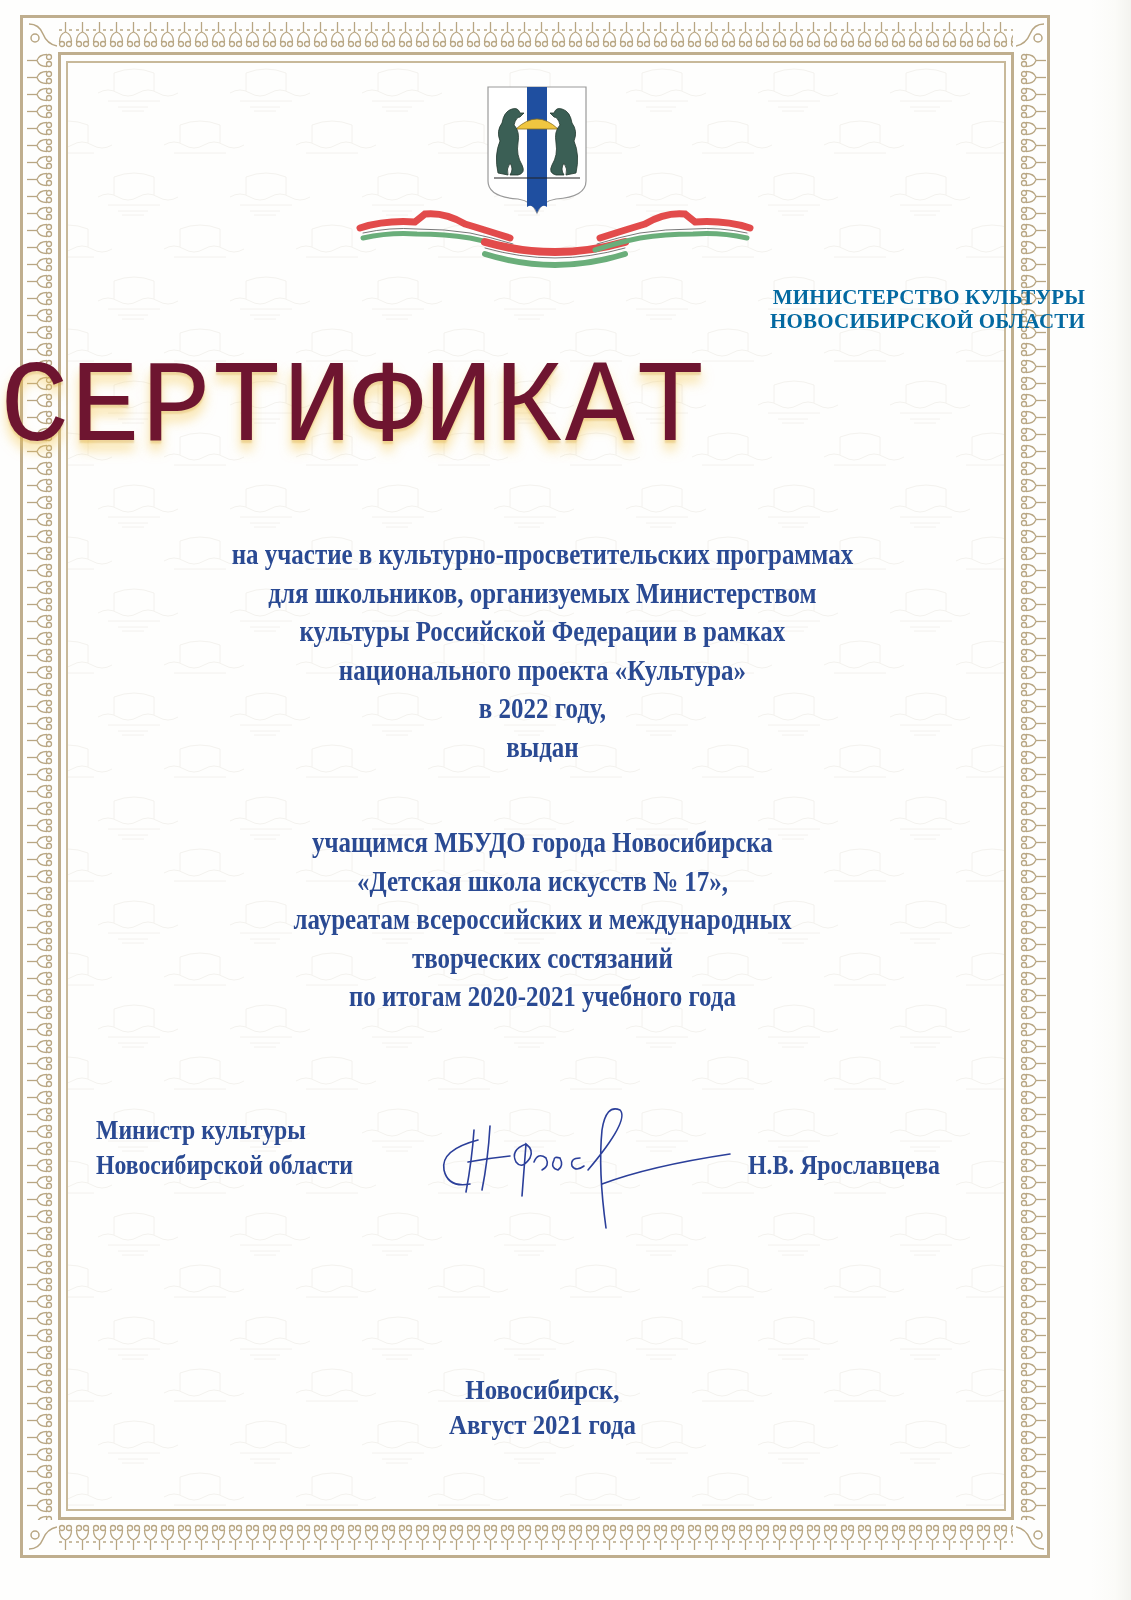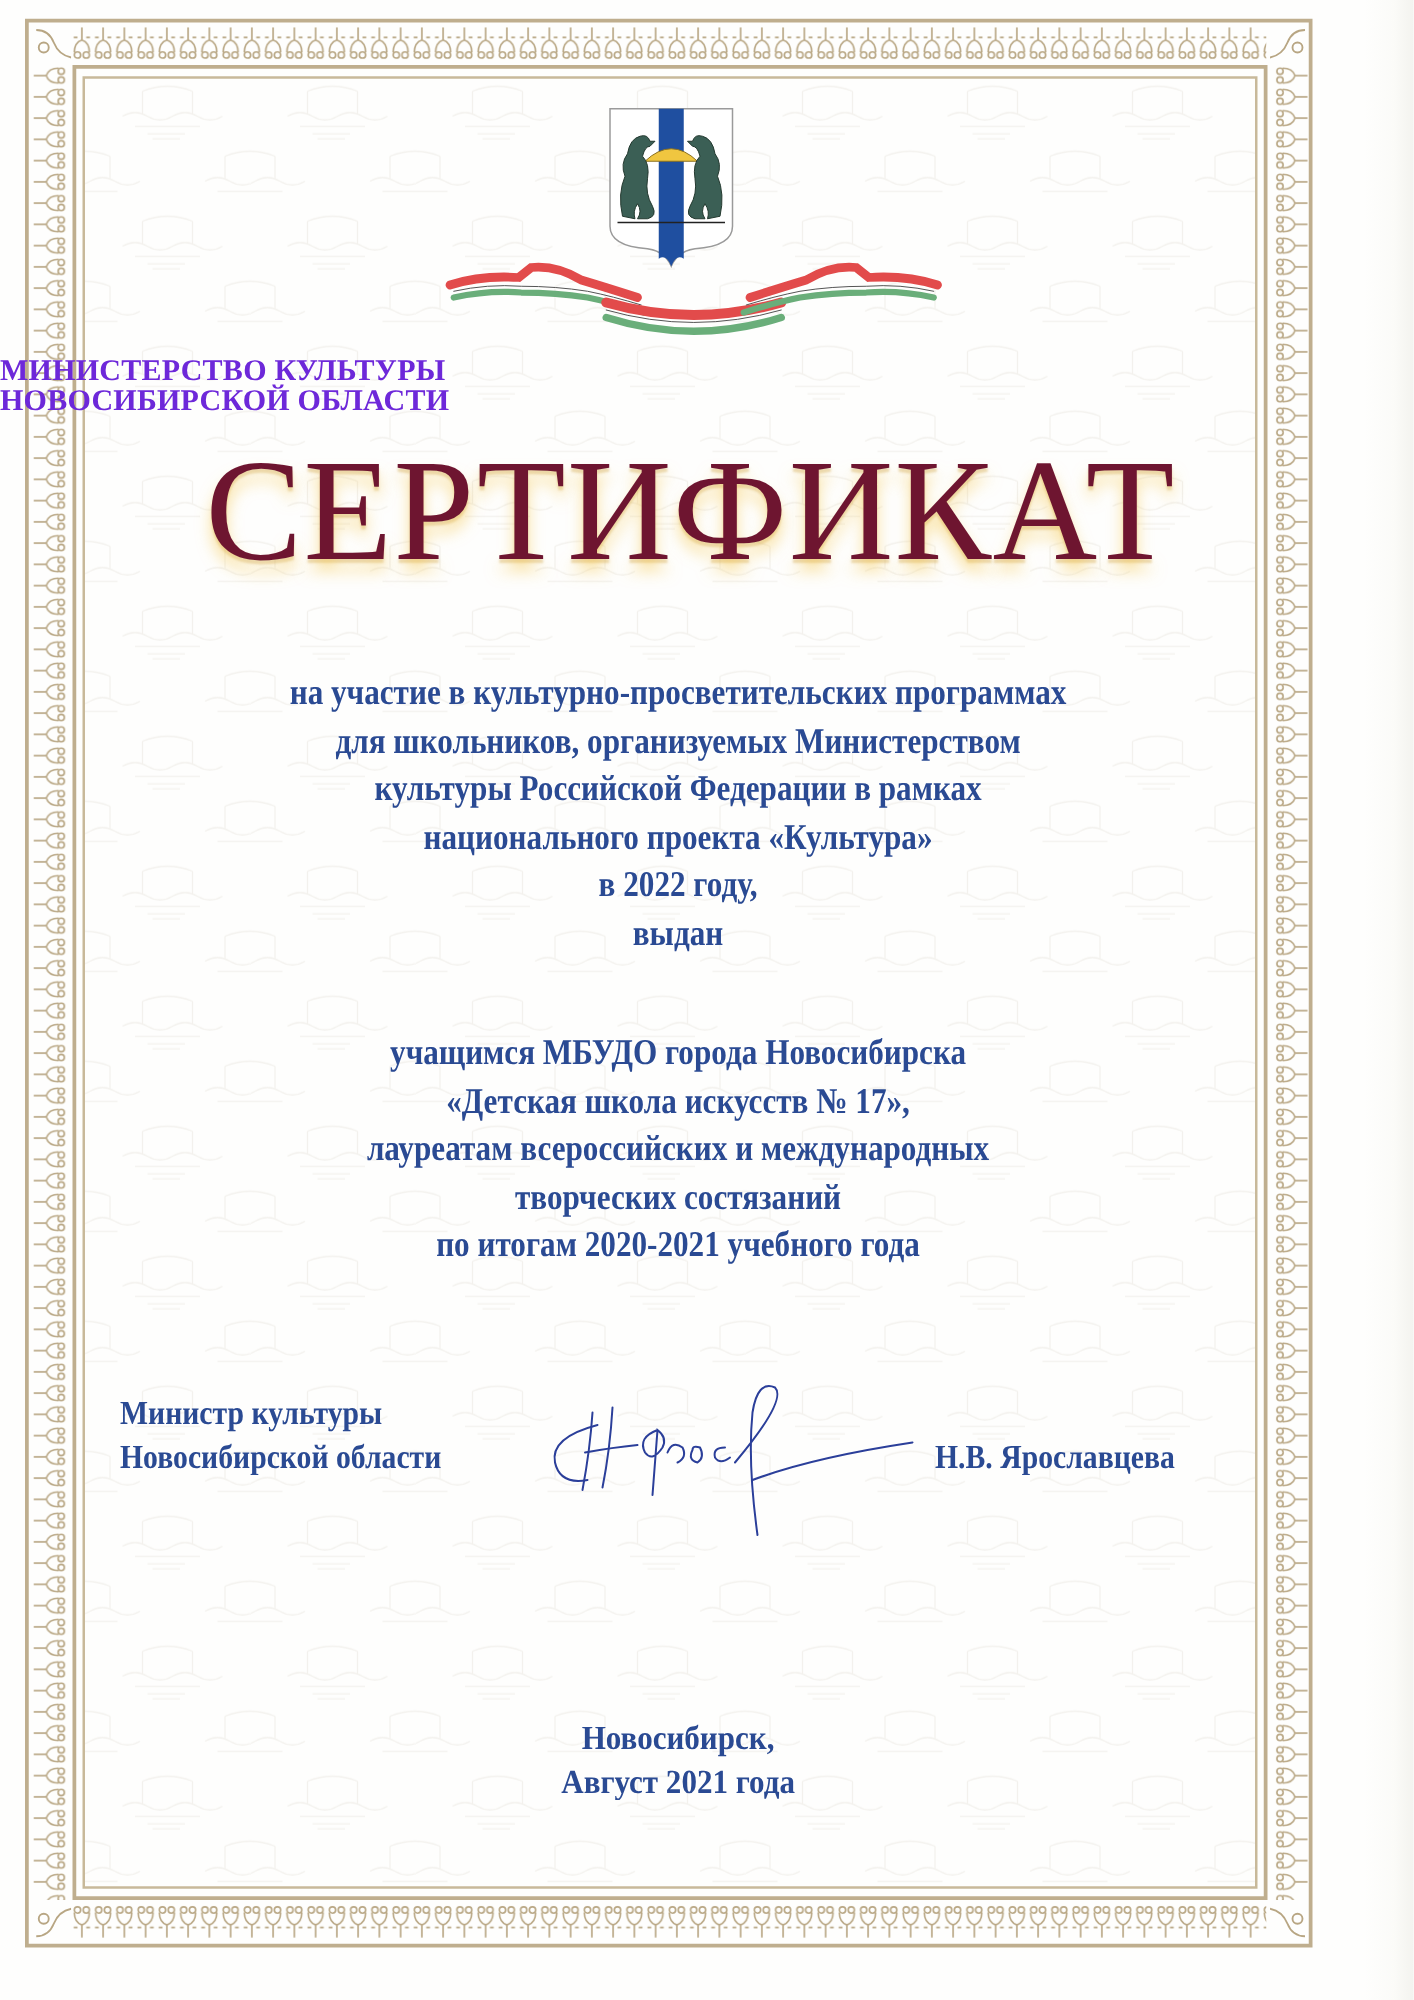--- a/index.html
+++ b/index.html
@@ -10,22 +10,22 @@
   .orn { position:absolute; }
   .orn-top { left:23px; top:18px; width:1024px; height:34px; }
   .orn-bottom { left:23px; top:1520px; width:1024px; height:35px; }
   .orn-left { left:23px; top:18px; width:34px; height:1537px; }
   .orn-right { left:1016px; top:18px; width:34px; height:1537px; }
   .frame-mid { position:absolute; left:58px; top:52px; width:956px; height:1468px; border:3px solid #bfae8e; box-sizing:border-box; }
   .frame-inner { position:absolute; left:66px; top:61px; width:940px; height:1450px; border:2px solid #c8b99a; box-sizing:border-box; }
   .watermark { position:absolute; left:68px; top:63px; width:936px; height:1446px; opacity:0.09; }
   .emblem { position:absolute; left:486px; top:85px; width:102px; height:130px; }
   .ribbon { position:absolute; left:355px; top:200px; width:400px; height:80px; }
-  .ministry { position:absolute; left:0; width:1085px; text-align:left; top:285px; color:#6d28d9; font-weight:bold; font-size:24px; line-height:24px; letter-spacing:0.2px; }
-  .title { position:absolute; left:0; width:1085px; text-align:center; top:350px; color:#6e1530; font-size:116px; line-height:118px; letter-spacing:1px; text-shadow:0 10px 12px rgba(245,200,80,0.55), 0 3px 2px rgba(200,150,40,0.35); font-family:Liberation Serif, serif;padding-left:10px; }
+  .ministry { position:absolute; left:0; width:1085px; text-align:right; top:285px; color:#0369a1; font-weight:bold; font-size:21px; line-height:24px; letter-spacing:0.2px; }
+  .title { position:absolute; left:0; width:1085px; text-align:left; top:350px; color:#6e1530; font-size:116px; line-height:118px; letter-spacing:1px; text-shadow:0 10px 12px rgba(245,200,80,0.55), 0 3px 2px rgba(200,150,40,0.35); font-family:Liberation Mono, monospace; }
   .body1 { position:absolute; left:0; width:1085px; text-align:center; top:535px; color:#2a4a93; font-weight:bold; font-size:29px; line-height:38.5px; font-family:"Liberation Serif", serif; transform:scaleX(0.86); transform-origin:542px 0; }
   .body2 { position:absolute; left:0; width:1085px; text-align:center; top:823px; color:#2a4a93; font-weight:bold; font-size:29px; line-height:38.5px; transform:scaleX(0.86); transform-origin:542px 0; }
   .sign-left { position:absolute; left:96px; top:1113px; color:#2a4a93; font-weight:bold; font-size:27px; line-height:35px; transform:scaleX(0.88); transform-origin:0 0; }
   .sign-right { position:absolute; left:748px; top:1148px; color:#2a4a93; font-weight:bold; font-size:27px; line-height:35px; transform:scaleX(0.88); transform-origin:0 0; white-space:nowrap; }
   .signature { position:absolute; left:430px; top:1100px; width:310px; height:130px; }
   .place { position:absolute; left:0; width:1085px; text-align:center; top:1373px; color:#2a4a93; font-weight:bold; font-size:27px; line-height:35px; transform:scaleX(0.92); transform-origin:542px 0; }
   .line { display:block; white-space:nowrap; }
 </style>
 </head>
 <body>

